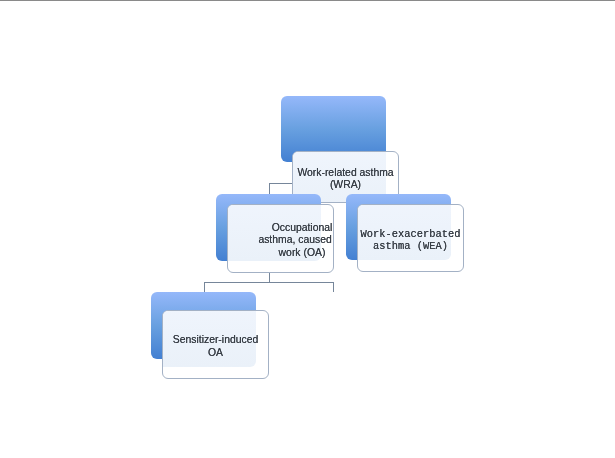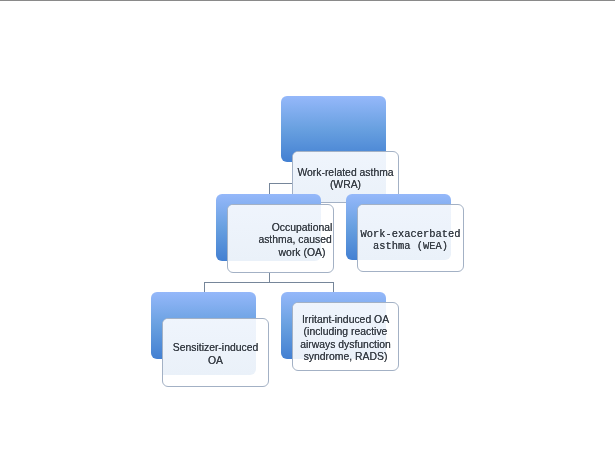--- a/index.html
+++ b/index.html
@@ -84,30 +84,20 @@
     <div class="back" style="width:105px;height:66px;"></div>
     <div class="front" style="left:11px;top:10px;width:107px;height:68px;font-family:Liberation Mono, monospace;">
       <div class="tint" style="left:-12px;top:-11px;width:105px;height:66px;"></div>
       <div class="label">Work-exacerbated
 asthma (WEA)</div>
     </div>
   </div>
 
   <div class="node" style="left:151px;top:292px;width:118px;height:79px;">
     <div class="back" style="width:105px;height:67px;"></div>
-    <div class="front" style="left:11px;top:26px;width:107px;height:69px;">
+    <div class="front" style="left:11px;top:18px;width:107px;height:69px;">
       <div class="tint" style="left:-12px;top:-11px;width:105px;height:67px;"></div>
       <div class="label">Sensitizer-induced
 OA</div>
     </div>
   </div>
 
-  <div class="node" style="left:281px;top:292px;width:118px;height:79px;">
-    <div class="back" style="width:105px;height:67px;"></div>
-    <div class="front" style="left:11px;top:10px;width:107px;height:69px;">
-      <div class="tint" style="left:-12px;top:-11px;width:105px;height:67px;"></div>
-      <div class="label">Irritant-induced OA
-(including reactive
-airways dysfunction
-syndrome, RADS)</div>
-    </div>
-  </div>
 </div>
 
 </body></html>

